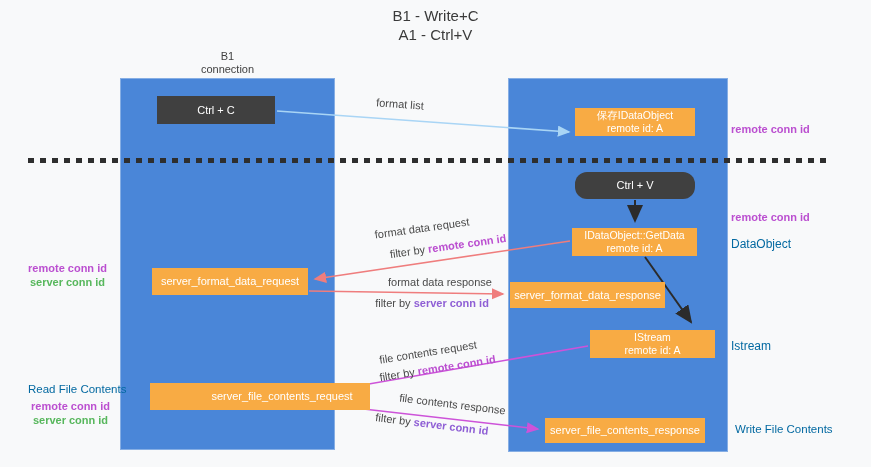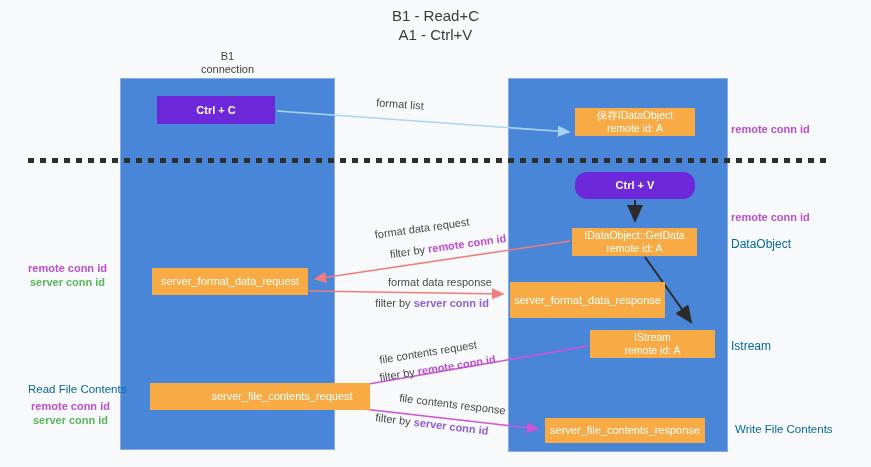--- a/index.html
+++ b/index.html
@@ -25,21 +25,21 @@
     position:absolute;
     background:#4a86d8;
     border:1px solid #86aee4;
   }
   .node{
     position:absolute;
     display:flex;flex-direction:column;align-items:center;justify-content:center;
     color:#ffffff;text-align:center;
     font-size:11px;line-height:13px;
   }
-  .node.green{background:#6d28d9;font-weight:bold;}
+  .node.green{background:#404040;}
   .node.orange{background:#f8ab44;}
   .node .l2{font-size:10.5px;}
   .divider{
     position:absolute;left:28px;top:158px;width:802px;height:5px;
     background:repeating-linear-gradient(90deg,#2e2e2e 0 6px,transparent 6px 12px);
   }
   svg.arrows{position:absolute;left:0;top:0;pointer-events:none;}
   .edge-label{
     position:absolute;font-size:11px;color:#4a4a4a;white-space:nowrap;
     text-align:center;
@@ -55,21 +55,21 @@
     position:absolute;width:95px;text-align:center;
     font-size:11px;font-weight:bold;white-space:nowrap;
   }
 </style>
 </head>
 <body>
 
 <div class="canvas">
 
   <div class="title">
-    <div>B1 - Read+C</div>
+    <div>B1 - Write+C</div>
     <div>A1 - Ctrl+V</div>
   </div>
 
   <div class="lane-header" style="left:120px;width:215px;">
     <div>B1</div>
     <div>connection</div>
   </div>
 
   <div class="lane" style="left:120px;top:78px;width:213px;height:370px;"></div>
   <div class="lane" style="left:508px;top:78px;width:218px;height:372px;"></div>
@@ -115,21 +115,21 @@
 
   <div class="node orange" style="left:572px;top:228px;width:125px;height:28px;">
     <span class="l2">IDataObject::GetData</span>
     <span class="l2">remote id: A</span>
   </div>
 
   <div class="node orange" style="left:152px;top:268px;width:156px;height:27px;">
     <span>server_format_data_request</span>
   </div>
 
-  <div class="node orange" style="left:510px;top:282px;width:155px;height:36px;">
+  <div class="node orange" style="left:510px;top:282px;width:155px;height:26px;">
     <span>server_format_data_response</span>
   </div>
 
   <div class="node orange" style="left:590px;top:330px;width:125px;height:28px;">
     <span class="l2">IStream</span>
     <span class="l2">remote id: A</span>
   </div>
 
   <div class="node orange" style="left:150px;top:383px;width:176px;height:27px;padding-left:44px;">
     <span>server_file_contents_request</span>

